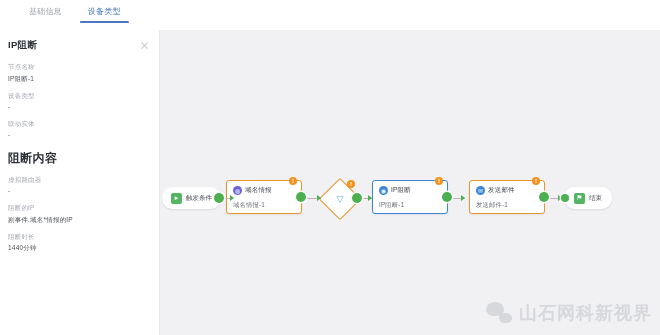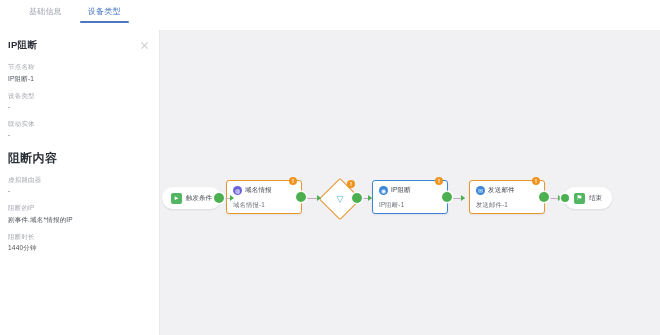--- a/index.html
+++ b/index.html
@@ -300,16 +300,23 @@
       <div class="nodewrap" style="left:404px;top:157px;">
         <div class="port small" style="left:-3px;top:7px;"></div>
         <div class="pill">
           <span class="glyph green">⚑</span>
           <span>结束</span>
         </div>
       </div>
 
     </div>
 
+    <div class="watermark">
+      <div class="wechat">
+        <span class="b1"></span>
+          <span class="b2"></span>
+      </div>
+      <div class="wm-text">山石网科新视界</div>
+    </div>
 
   </div>
 
 </div>
 
 </body></html>

